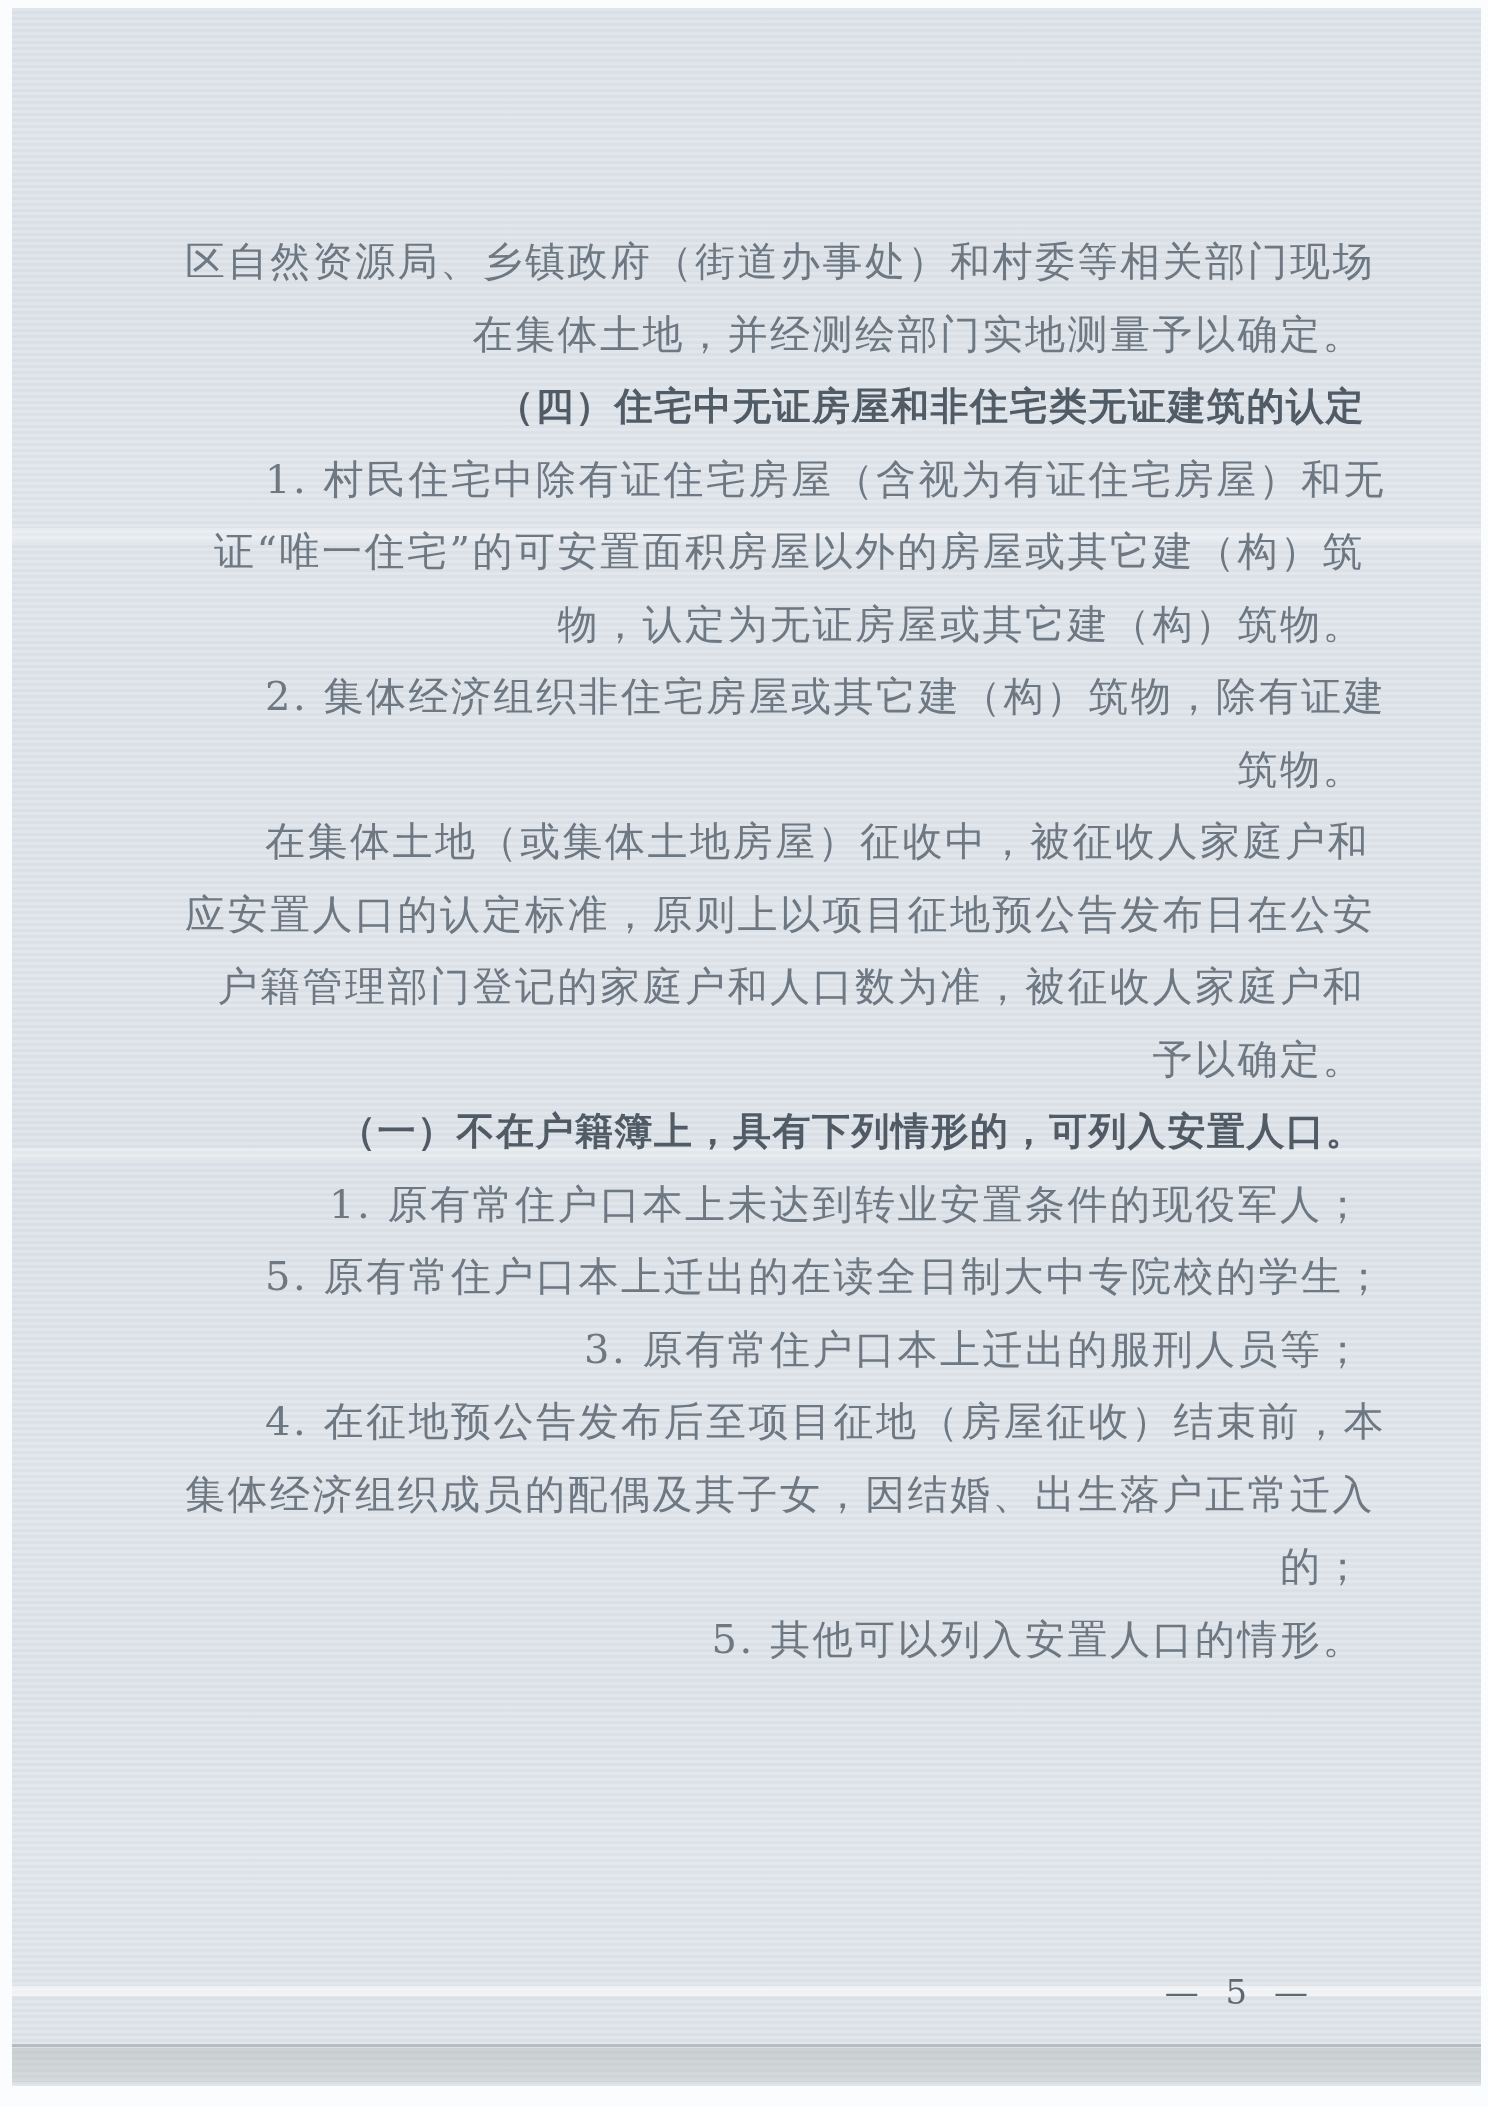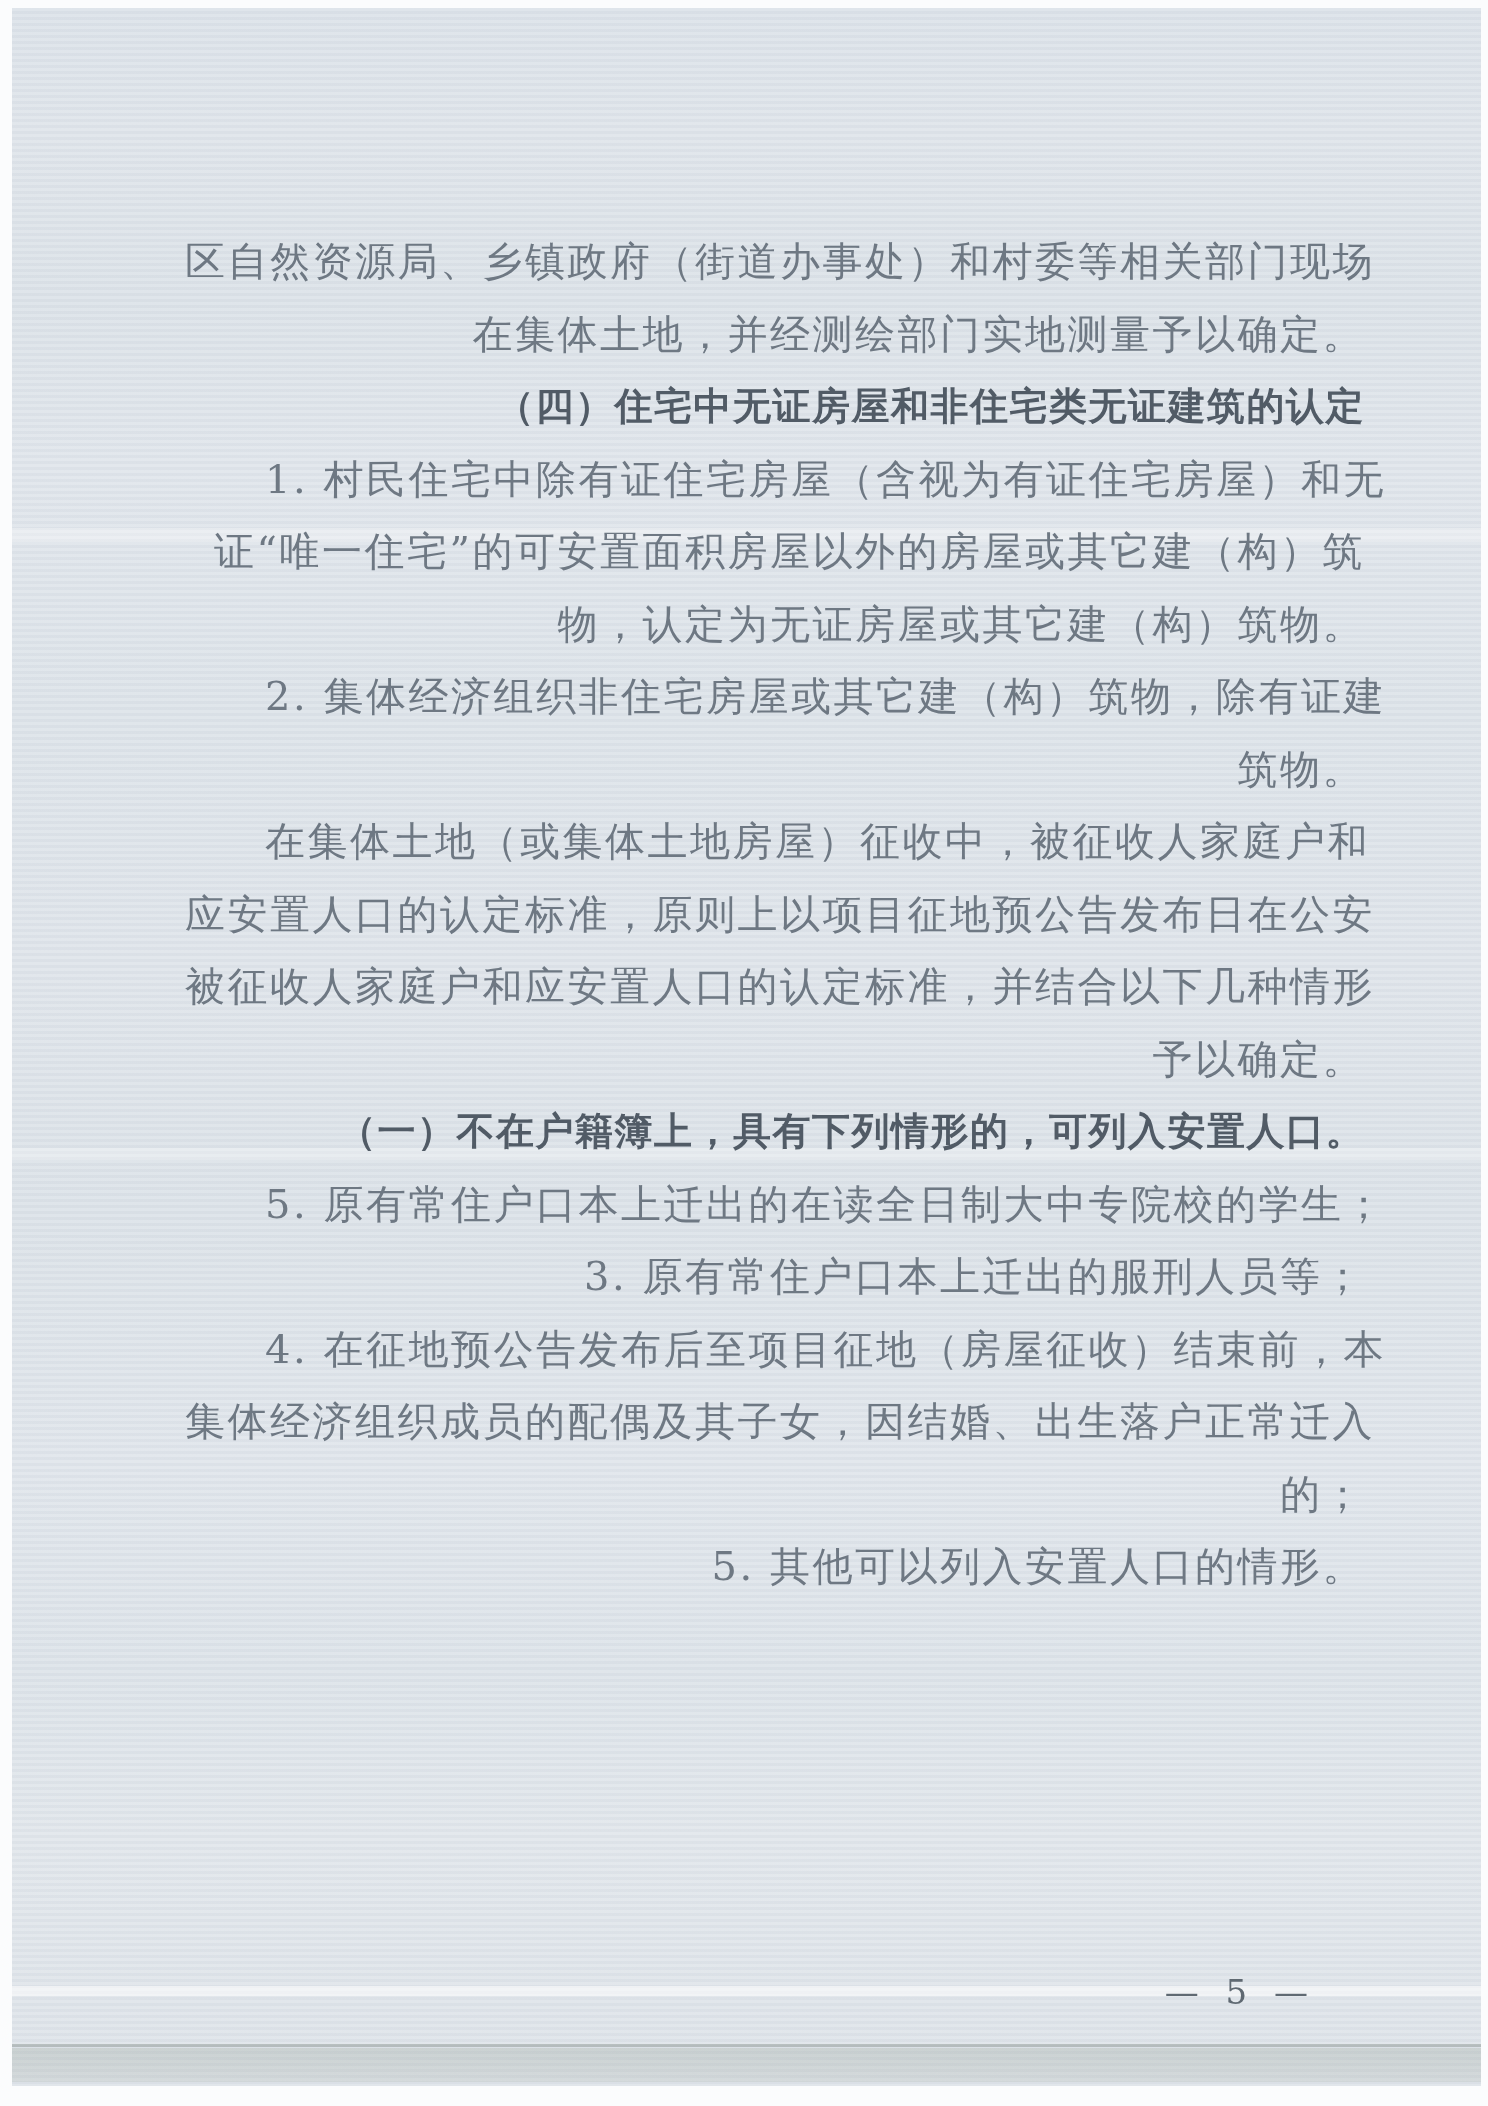--- a/index.html
+++ b/index.html
@@ -74,23 +74,24 @@
   <div class="line body-line">区自然资源局、乡镇政府（街道办事处）和村委等相关部门现场</div>
   <div class="line body-line">在集体土地，并经测绘部门实地测量予以确定。</div>
   <div class="line h-bold indent">（四）住宅中无证房屋和非住宅类无证建筑的认定</div>
   <div class="line body-line indent">1. 村民住宅中除有证住宅房屋（含视为有证住宅房屋）和无</div>
   <div class="line body-line">证“唯一住宅”的可安置面积房屋以外的房屋或其它建（构）筑</div>
   <div class="line body-line">物，认定为无证房屋或其它建（构）筑物。</div>
   <div class="line body-line indent">2. 集体经济组织非住宅房屋或其它建（构）筑物，除有证建</div>
   <div class="line body-line">筑物。</div>
   <div class="line body-line indent">在集体土地（或集体土地房屋）征收中，被征收人家庭户和</div>
   <div class="line body-line">应安置人口的认定标准，原则上以项目征地预公告发布日在公安</div>
-  <div class="line body-line">被征收人家庭户和应安置人口的认定标准，并结合以下几种情形</div>
+  <div class="line body-line">户籍管理部门登记的家庭户和人口数为准，被征收人家庭户和</div>
   <div class="line body-line">予以确定。</div>
   <div class="line h-bold indent">（一）不在户籍簿上，具有下列情形的，可列入安置人口。</div>
+  <div class="line body-line indent">1. 原有常住户口本上未达到转业安置条件的现役军人；</div>
   <div class="line body-line indent">5. 原有常住户口本上迁出的在读全日制大中专院校的学生；</div>
   <div class="line body-line indent">3. 原有常住户口本上迁出的服刑人员等；</div>
   <div class="line body-line indent">4. 在征地预公告发布后至项目征地（房屋征收）结束前，本</div>
   <div class="line body-line">集体经济组织成员的配偶及其子女，因结婚、出生落户正常迁入</div>
   <div class="line body-line">的；</div>
   <div class="line body-line indent">5. 其他可以列入安置人口的情形。</div>
 </div>
 
 <div class="page-num">— 5 —</div>
 

